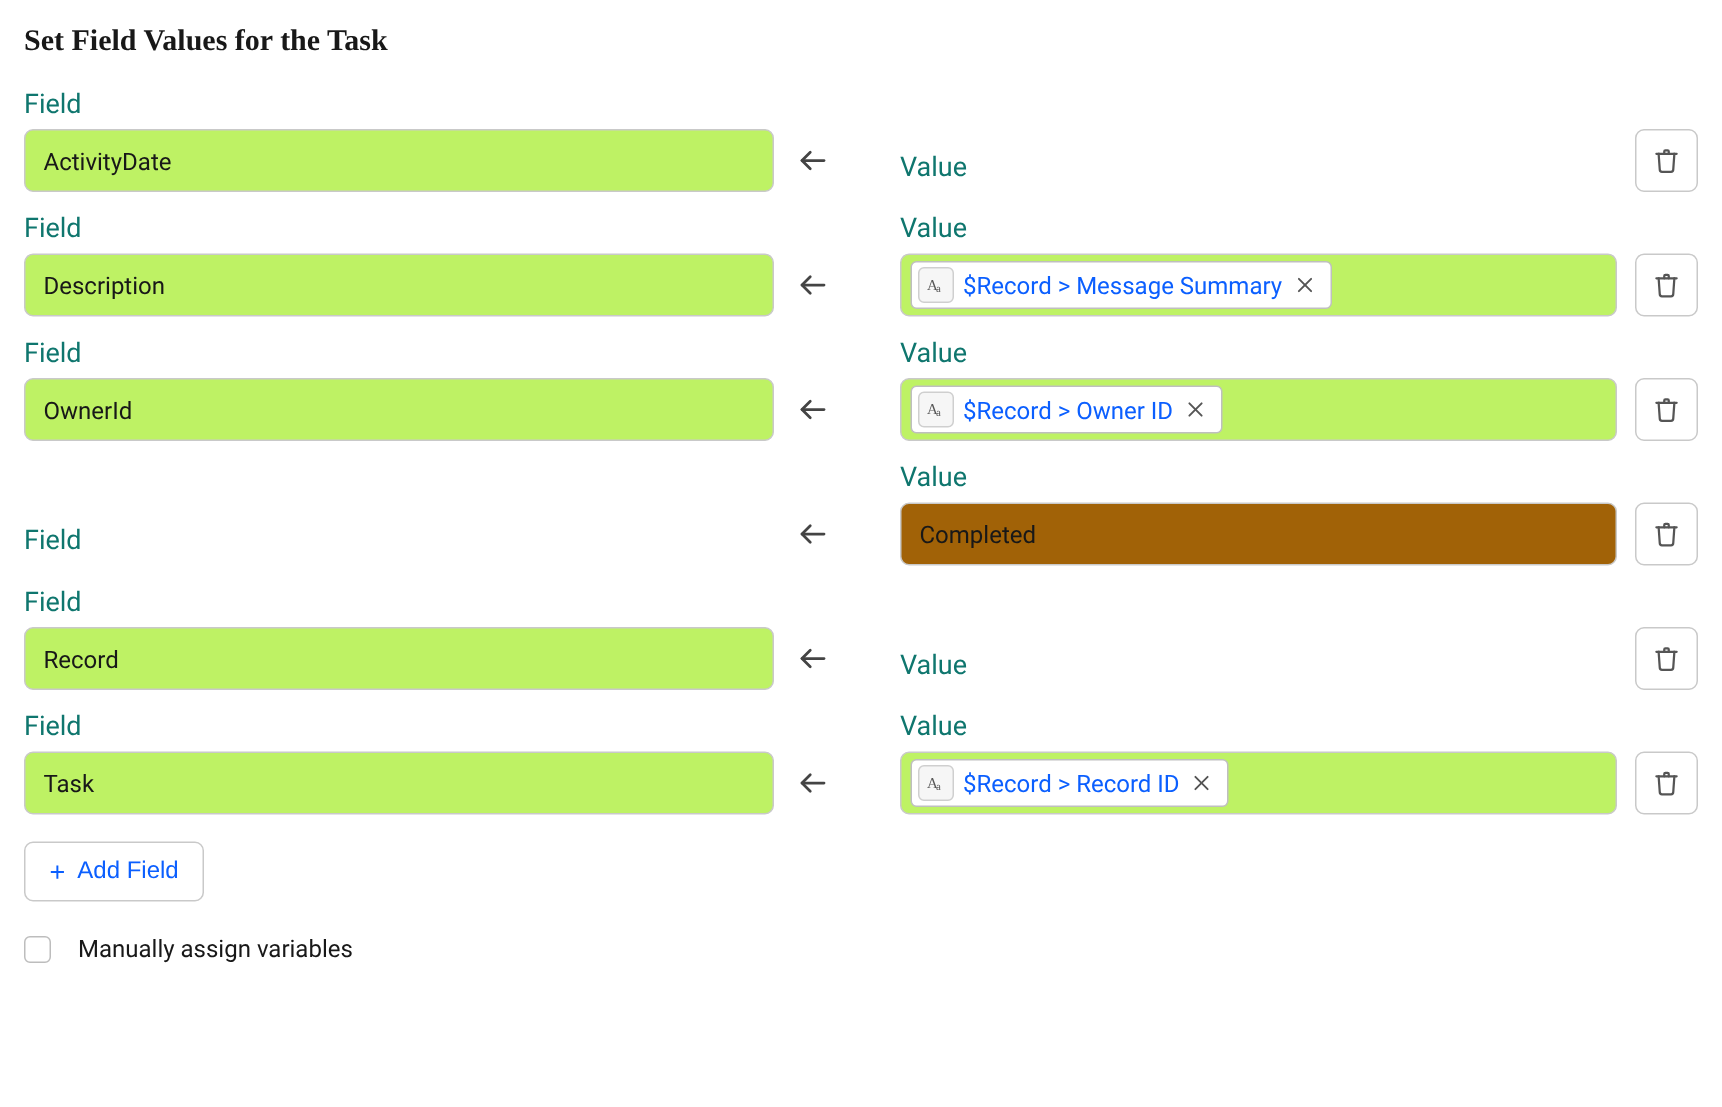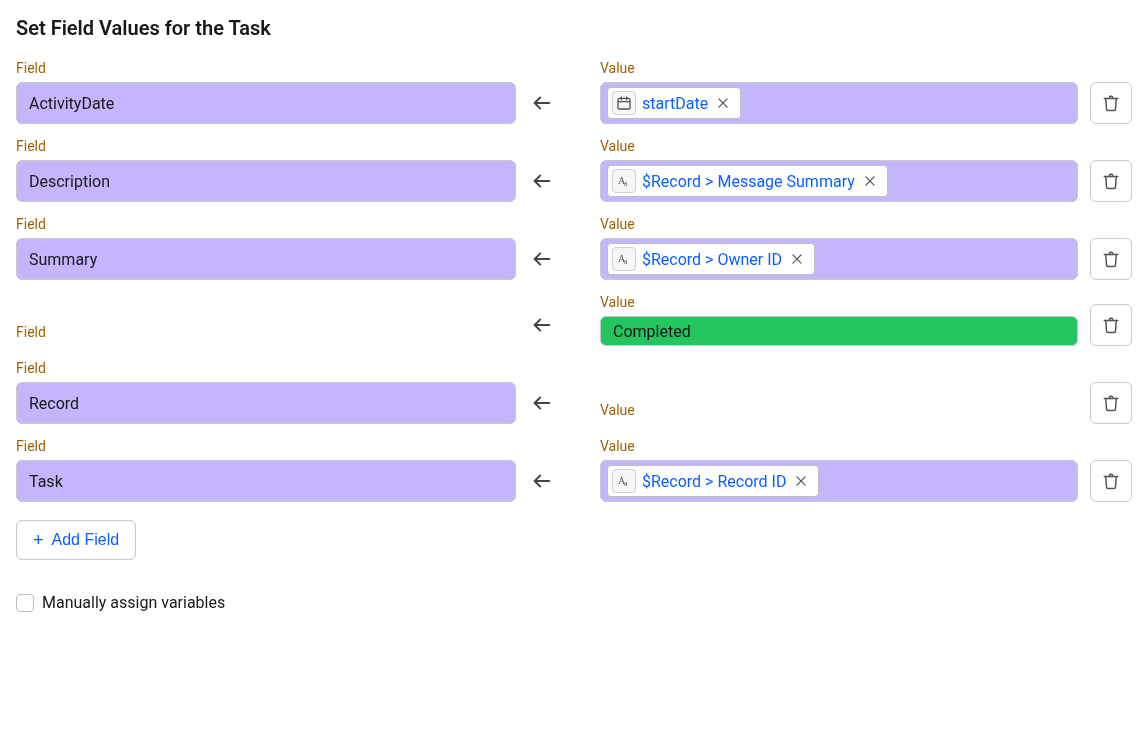--- a/index.html
+++ b/index.html
@@ -8,55 +8,56 @@
     padding: 16px;
     font-family: -apple-system, BlinkMacSystemFont, "Segoe UI", Roboto, Helvetica, Arial, sans-serif;
     font-size: 14px;
     color: #181818;
     background: #fff;
   }
   .title {
     font-size: 20px;
     font-weight: 600;
     margin: 0 0 20px 0;
+    font-family: Liberation Serif, serif;
   }
   .row {
     display: flex;
     align-items: flex-end;
     gap: 12px;
     margin-bottom: 14px;
   }
   .col {
     display: flex;
     flex-direction: column;
   }
   .col.field { width: 500px; }
   .col.value { flex: 1; margin-left: 32px; }
   .label {
-    font-size: 14px;
-    color: #a16207;
+    font-size: 18px;
+    color: #0f766e;
     margin-bottom: 6px;
   }
   .input, .value-box {
     height: 42px;
     border: 1px solid #c9c9c9;
     border-radius: 6px;
-    background: #c4b5fd;
+    background: #bef264;
     padding: 0 12px;
     font-size: 16px;
     display: flex;
     align-items: center;
     color: #181818;
   }
   .value-box { padding: 4px 6px; gap: 6px; }
   .plain-value {
-    height: 30px;
+    height: 42px;
     border: 1px solid #c9c9c9;
     border-radius: 6px;
-    background: #22c55e;
+    background: #a16207;
     padding: 0 12px;
     font-size: 16px;
     display: flex;
     align-items: center;
     text-align: right;
   }
   .arrow-cell {
     height: 42px;
     width: 28px;
     display: flex;
@@ -123,22 +124,22 @@
     background: #fff;
     color: #0b5fff;
     font-size: 16px;
     cursor: pointer;
     margin-top: 4px;
   }
   .add-btn .plus { color: #0b5fff; font-size: 18px; font-weight: 400; }
   .checkbox-row {
     display: flex;
     align-items: center;
-    gap: 8px;
-    margin-top: 33px;
+    gap: 18px;
+    margin-top: 22px;
     font-size: 16px;
   }
   .checkbox {
     width: 18px;
     height: 18px;
     border: 1px solid #bdbdbd;
     border-radius: 4px;
     background: #fff;
     cursor: pointer;
   }
@@ -160,39 +161,20 @@
       </div>
   </div>
   <div class="arrow-cell">
     <svg width="22" height="22" viewBox="0 0 24 24" fill="none" stroke="currentColor" stroke-width="2" stroke-linecap="round" stroke-linejoin="round">
         <line x1="20" y1="12" x2="4" y2="12"></line>
         <polyline points="10 18 4 12 10 6"></polyline>
       </svg>
   </div>
   <div class="col value">
     <div class="label">Value</div>
-    <div class="value-box">
-      <span class="pill">
-        <span class="pill-icon-wrap">
-          <svg width="16" height="16" viewBox="0 0 24 24" fill="none" stroke="currentColor" stroke-width="2" stroke-linecap="round" stroke-linejoin="round">
-              <rect x="3" y="5" width="18" height="16" rx="2"></rect>
-              <line x1="3" y1="10" x2="21" y2="10"></line>
-              <line x1="8" y1="3" x2="8" y2="7"></line>
-              <line x1="16" y1="3" x2="16" y2="7"></line>
-            </svg>
-        </span>
-        <span class="pill-text">startDate</span>
-        <span class="pill-x">
-          <svg width="14" height="14" viewBox="0 0 24 24" fill="none" stroke="currentColor" stroke-width="2.2" stroke-linecap="round">
-              <line x1="5" y1="5" x2="19" y2="19"></line>
-              <line x1="19" y1="5" x2="5" y2="19"></line>
-            </svg>
-        </span>
-      </span>
-    </div>
   </div>
   <div class="trash-cell">
     <div class="trash-btn">
       <svg width="18" height="18" viewBox="0 0 24 24" fill="none" stroke="currentColor" stroke-width="2" stroke-linecap="round" stroke-linejoin="round">
           <polyline points="3 6 5 6 21 6"></polyline>
           <path d="M19 6l-1 14a2 2 0 0 1-2 2H8a2 2 0 0 1-2-2L5 6"></path>
           <path d="M10 6V4a1 1 0 0 1 1-1h2a1 1 0 0 1 1 1v2"></path>
         </svg>
     </div>
   </div>
@@ -241,21 +223,21 @@
         </svg>
     </div>
   </div>
 </div>
 
 
 <div class="row">
   <div class="col field">
     <div class="label">Field</div>
     <div class="input">
-        <span>Summary</span>
+        <span>OwnerId</span>
       </div>
   </div>
   <div class="arrow-cell">
     <svg width="22" height="22" viewBox="0 0 24 24" fill="none" stroke="currentColor" stroke-width="2" stroke-linecap="round" stroke-linejoin="round">
         <line x1="20" y1="12" x2="4" y2="12"></line>
         <polyline points="10 18 4 12 10 6"></polyline>
       </svg>
   </div>
   <div class="col value">
     <div class="label">Value</div>

